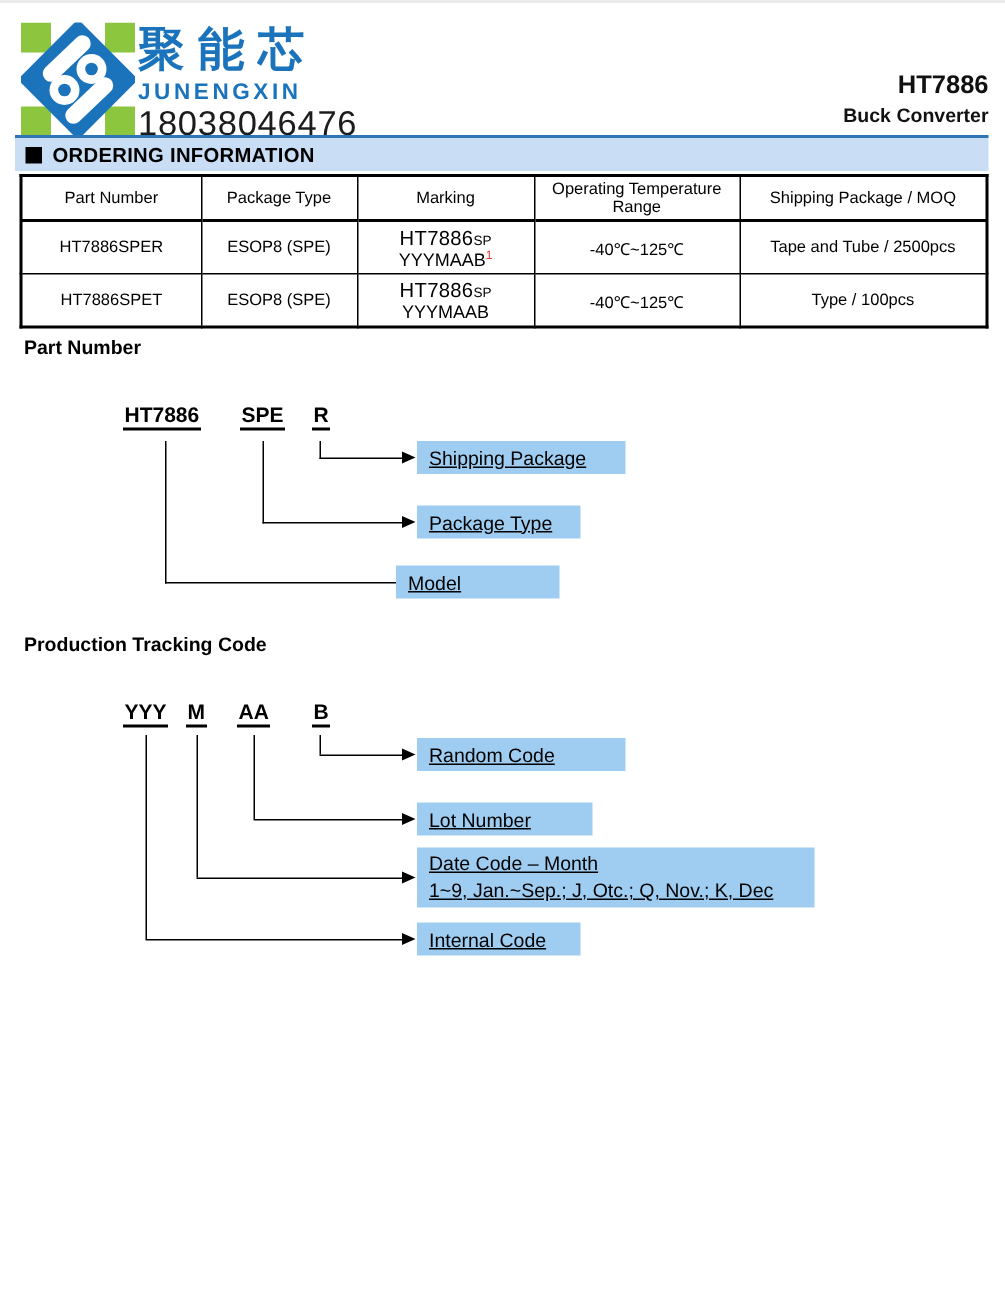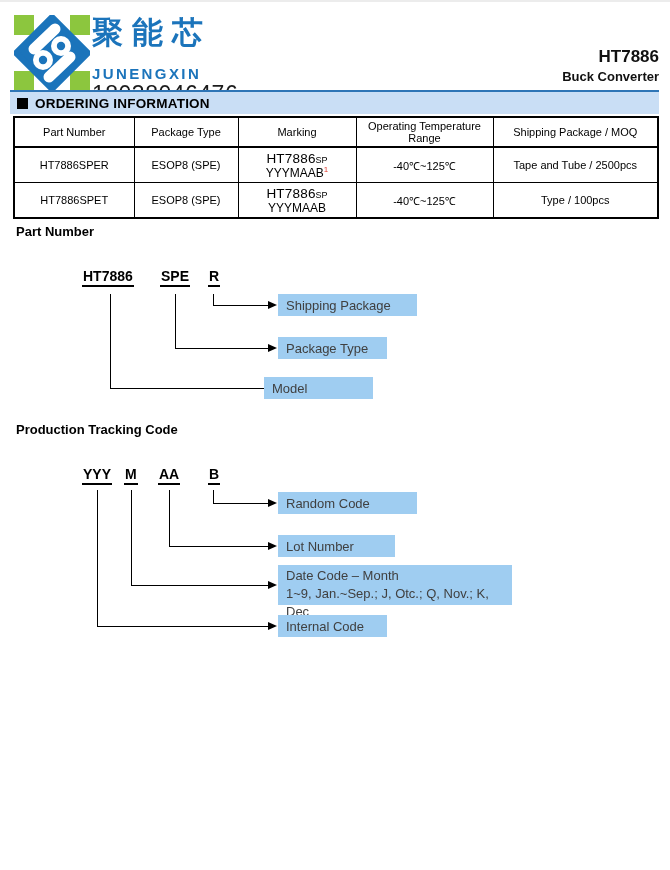--- a/index.html
+++ b/index.html
@@ -5,21 +5,21 @@
   html,body{margin:0;padding:0;background:#fff;}
   .page{
     position:relative;width:670px;height:870px;background:#ffffff;overflow:hidden;
     font-family:"Liberation Sans",sans-serif;color:#111;border-top:2px solid #ececec;
   }
   .abs{position:absolute;}
 
   
   .brand-block{position:absolute;left:92px;top:13px;}
   .brand-cn{font-size:31px;font-weight:bold;letter-spacing:9px;color:var(--logo-blue);line-height:36px;white-space:nowrap;}
-  .brand-en{font-size:15px;font-weight:bold;letter-spacing:2.4px;color:var(--logo-blue);line-height:16px;margin-top:15px;white-space:nowrap;}
+  .brand-en{font-size:15px;font-weight:bold;letter-spacing:2.4px;color:var(--logo-blue);line-height:16px;margin-top:3px;white-space:nowrap;}
   .brand-ph{font-size:23px;letter-spacing:.5px;color:#1c1c1c;line-height:24px;margin-top:0px;white-space:nowrap;text-align:center;}
   .doc-title{position:absolute;right:11px;top:45px;text-align:right;}
   .doc-title .t1{font-size:17px;font-weight:bold;line-height:20px;}
   .doc-title .t2{font-size:13px;font-weight:bold;line-height:16px;margin-top:2px;}
 
   
   .rule{position:absolute;left:10px;top:88px;width:649px;height:2px;background:var(--rule-blue);}
   .banner{position:absolute;left:10px;top:90px;width:642px;height:22px;background:var(--banner-bg);
           display:flex;align-items:center;padding-left:7px;}
   .bullet{width:11px;height:11px;background:#000;margin-right:7px;flex:0 0 auto;}
@@ -40,22 +40,22 @@
   
   .sec-heading{position:absolute;left:16px;font-size:13px;font-weight:bold;color:#000;}
 
   
   .code-label{position:absolute;font-size:14px;font-weight:bold;color:#000;
               border-bottom:2px solid #000;padding:0 1px 1px 1px;line-height:15px;}
   .vline{position:absolute;width:1px;background:#000;}
   .hline{position:absolute;height:1px;background:#000;}
   .arr{position:absolute;width:0;height:0;border-top:4.5px solid transparent;
        border-bottom:4.5px solid transparent;border-left:9px solid #000;}
-  .lbox{position:absolute;background:var(--box-blue);font-size:13px;color:#404040;
-        display:flex;align-items:center;padding-left:8px;box-sizing:border-box;}
+  .lbox{position:absolute;background:var(--box-blue);font-size:13px;color:#000000;
+        display:flex;align-items:center;padding-left:8px;box-sizing:border-box;text-decoration:underline;}
   .lbox.two{display:block;padding:2px 8px 0 8px;line-height:18px;}
 </style>
 </head>
 <body>
 
 <div class="page">
 
   <svg class="abs" style="left:14px;top:13px" width="76" height="76" viewBox="0 0 76 76">
     <rect x="0" y="0" width="20" height="20" fill="#8cc63e"></rect>
     <rect x="56" y="0" width="20" height="20" fill="#8cc63e"></rect>
@@ -167,19 +167,19 @@
   <div class="hline" style="left:131px;top:583px;width:139px"></div>
   <div class="hline" style="left:97px;top:624px;width:173px"></div>
 
   <div class="arr" style="left:268px;top:497px"></div>
   <div class="arr" style="left:268px;top:540px"></div>
   <div class="arr" style="left:268px;top:579px"></div>
   <div class="arr" style="left:268px;top:620px"></div>
 
   <div class="lbox" style="left:278px;top:490px;width:139px;height:22px">Random Code</div>
   <div class="lbox" style="left:278px;top:533px;width:117px;height:22px">Lot Number</div>
-  <div class="lbox two" style="left:278px;top:563px;width:234px;height:40px">
+  <div class="lbox two" style="left:278px;top:563px;width:265px;height:40px">
     <div>Date Code – Month</div>
     <div>1~9, Jan.~Sep.; J, Otc.; Q, Nov.; K, Dec</div>
   </div>
   <div class="lbox" style="left:278px;top:613px;width:109px;height:22px">Internal Code</div>
 
 </div>
 
 </body></html>

